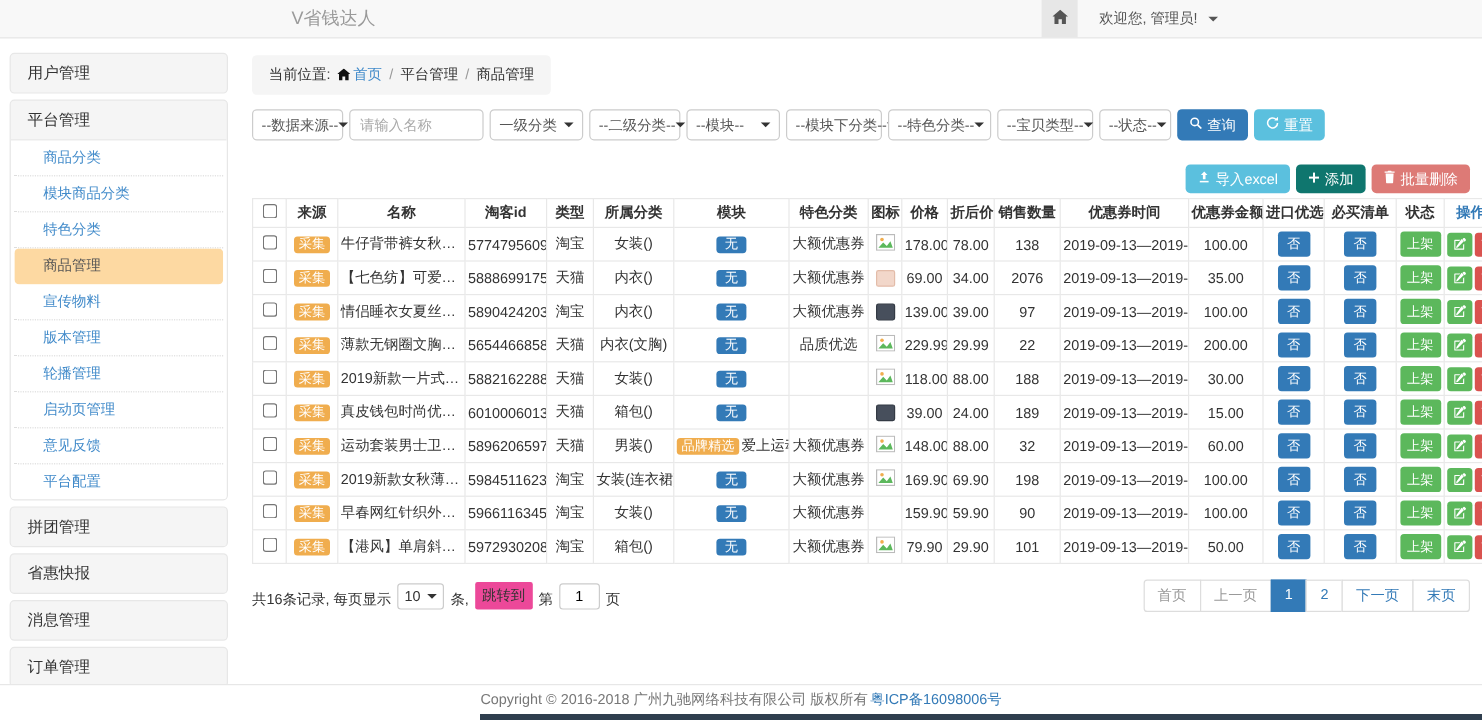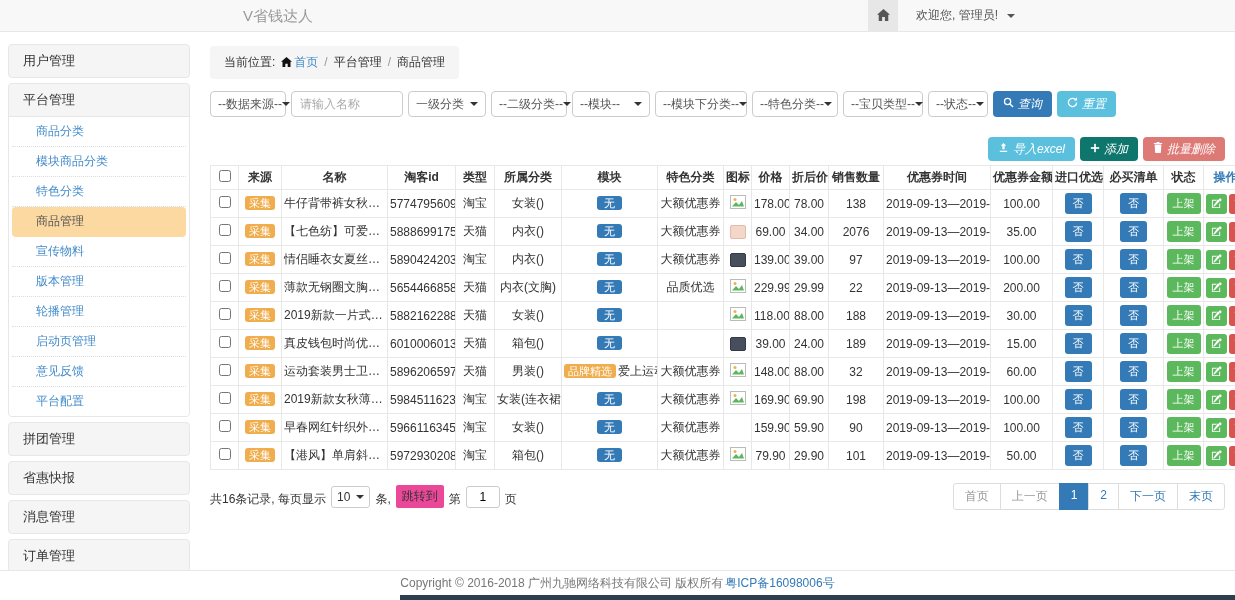--- a/index.html
+++ b/index.html
@@ -31,21 +31,21 @@
   .breadcrumb .link { color:#428bca; cursor:pointer; }
   .breadcrumb .sep { color:#999; margin:0 6px; }
   .bc-home { color:#111; vertical-align:-1px; margin:0 2px 0 6px; }
 
   
   .filters { margin-top:12px; display:flex; gap:5px; align-items:center; }
   .fselect { height:26px; border:1px solid #ccc; border-radius:4px; background:#fff; display:flex; align-items:center; justify-content:space-between; padding:0 7px; font-size:12px; color:#555; cursor:pointer; white-space:nowrap; }
   .fselect .caret { border-top-color:#333; }
   .finput { height:26px; border:1px solid #ccc; border-radius:4px; padding:0 8px; font-size:12px; width:112px; color:#555; outline:none; }
   .finput::placeholder { color:#aaa; }
-  .btn { height:26px; border:none; border-radius:4px; color:#fff; font-size:12px; padding:12px 10px; display:inline-flex; align-items:center; gap:4px; cursor:pointer; white-space:nowrap;font-style:italic; }
+  .btn { height:26px; border:none; border-radius:4px; color:#fff; font-size:12px; padding:12px 10px; display:inline-flex; align-items:center; gap:4px; cursor:pointer; white-space:nowrap; }
   .btn-query { background:#337ab7; }
   .btn-reset { background:#5bc0de; }
 
   
   .toolbar { margin-top:20px; display:flex; justify-content:flex-end; gap:5px; }
   .btn-import { background:#5bc0de; height:24px; }
   .btn-add { background:#0f766e; height:24px;text-align:center; }
   .btn-del { background:#dd7a76; height:24px; }
 
   
@@ -159,21 +159,21 @@
           <span class="caret"></span>
         </div>
         <div class="fselect" style="width: 76px;">
           <span>--二级分类--</span>
           <span class="caret"></span>
         </div>
         <div class="fselect" style="width: 78px;">
           <span>--模块--</span>
           <span class="caret"></span>
         </div>
-        <div class="fselect" style="width: 92px;">
+        <div class="fselect" style="width: 80px;">
           <span>--模块下分类--</span>
           <span class="caret"></span>
         </div>
         <div class="fselect" style="width: 86px;">
           <span>--特色分类--</span>
           <span class="caret"></span>
         </div>
         <div class="fselect" style="width: 80px;">
           <span>--宝贝类型--</span>
           <span class="caret"></span>

